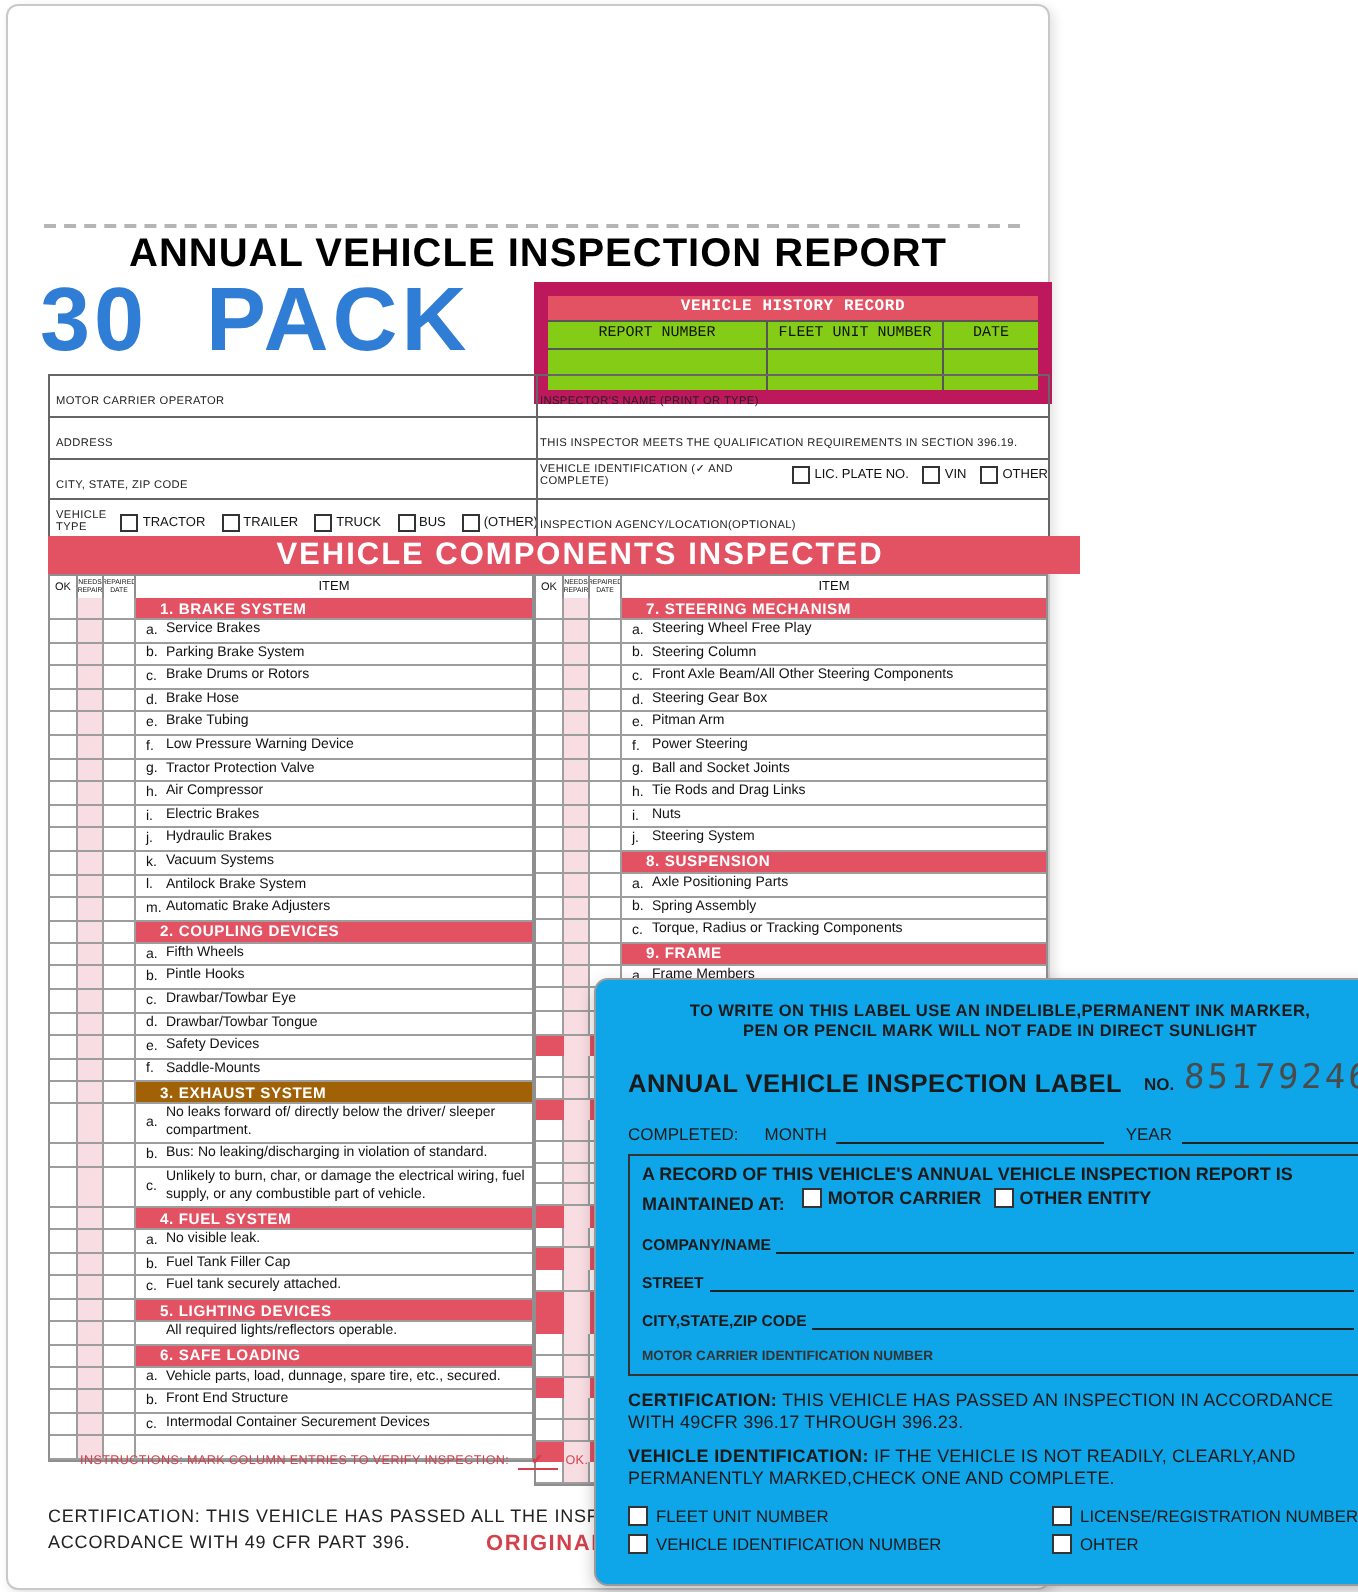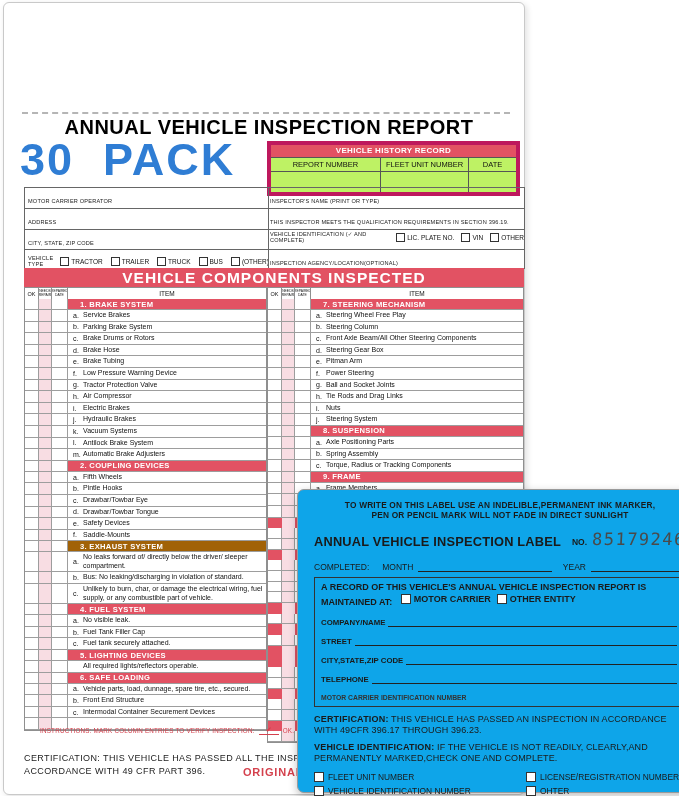--- a/index.html
+++ b/index.html
@@ -7,21 +7,21 @@
          font-family:"Liberation Sans",sans-serif;color:#111;}
   
   .sheet{position:absolute;left:3px;top:2px;width:520px;height:791px;background:#fff;
          border:1px solid #c9c9c9;border-radius:6px;box-shadow:2px 2px 6px rgba(0,0,0,.12);}
   .dash{position:absolute;left:18px;top:109px;width:488px;border-top:2px dashed #b5b5b5;}
   .title{position:absolute;left:20px;top:113px;width:490px;text-align:center;
          font-size:20px;font-weight:bold;letter-spacing:.5px;color:#000;white-space:nowrap;}
   .pack{position:absolute;left:16px;top:131px;font-size:45px;font-weight:bold;
         letter-spacing:2px;white-space:pre;}
   
-  .vhr{position:absolute;left:263px;top:138px;width:245px;border:4px solid #be185d;background:#bef264;}
+  .vhr{position:absolute;left:263px;top:138px;width:245px;border:7px solid #be185d;background:#84cc16;font-family:Liberation Mono, monospace;}
   .vhr-bar{height:12px;color:#fff;font-size:8px;font-weight:bold;text-align:center;line-height:12px;letter-spacing:.3px;}
   .vhr-hdr,.vhr-empty{display:grid;grid-template-columns:110px 88px 1fr;}
   .vhr-hdr span{border-top:1px solid #555;border-right:1px solid #555;font-size:7.5px;
                 text-align:center;line-height:13px;height:13px;white-space:nowrap;overflow:hidden;}
   .vhr-hdr span:last-child{border-right:none;}
   .vhr-empty span{height:20px;border-top:1px solid #555;border-right:1px solid #555;}
   .vhr-empty span:last-child{border-right:none;}
   
   .fields-l{position:absolute;left:20px;top:184px;width:243px;border:1px solid #666;border-bottom:none;}
   .fields-r{position:absolute;left:263px;top:184px;width:257px;border:1px solid #666;border-left:none;border-bottom:none;}
@@ -177,21 +177,21 @@
                 <span class="cbl">OTHER</span>
               </span>
             </span>
         </div>
       </div>
       <div class="frow">
         <span class="flab">INSPECTION AGENCY/LOCATION(OPTIONAL)</span>
       </div>
     </div>
 
-    <div class="banner" id="banner" style="background: rgb(226, 82, 99);">VEHICLE COMPONENTS INSPECTED</div>
+    <div class="banner" id="banner" style="background: rgb(226, 82, 99); padding-left: 16px;">VEHICLE COMPONENTS INSPECTED</div>
 
     <div class="itable lt-col">
       <div class="ihdr">
         <span class="h-ok">OK</span>
         <span class="h-sm">NEEDS REPAIR</span>
         <span class="h-sm">REPAIRED DATE</span>
         <span class="h-item">ITEM</span>
       </div>
       <div class="ibody" id="left-body">
           <div class="irow bar-row">
@@ -845,24 +845,20 @@
           <div class="cfield">
             <span class="cflab">COMPANY/NAME</span>
             <span class="uline"></span>
           </div>
           <div class="cfield">
             <span class="cflab">STREET</span>
             <span class="uline"></span>
           </div>
           <div class="cfield">
             <span class="cflab">CITY,STATE,ZIP CODE</span>
-            <span class="uline"></span>
-          </div>
-          <div class="cfield">
-            <span class="cflab">TELEPHONE</span>
             <span class="uline"></span>
           </div>
           <div class="cfield">
             <span class="cflab">MOTOR CARRIER IDENTIFICATION NUMBER</span>
           </div>
         </div>
     </div>
     <div class="card-para">
       <b>CERTIFICATION:</b>
       <span>THIS VEHICLE HAS PASSED AN INSPECTION IN ACCORDANCE WITH 49CFR 396.17 THROUGH 396.23.</span>

